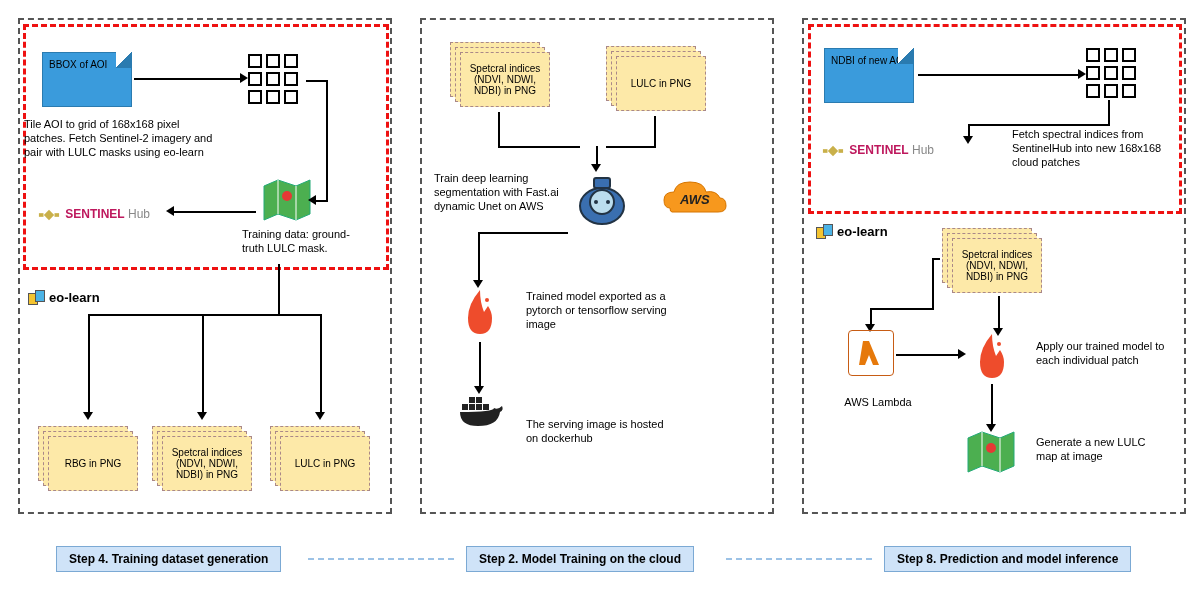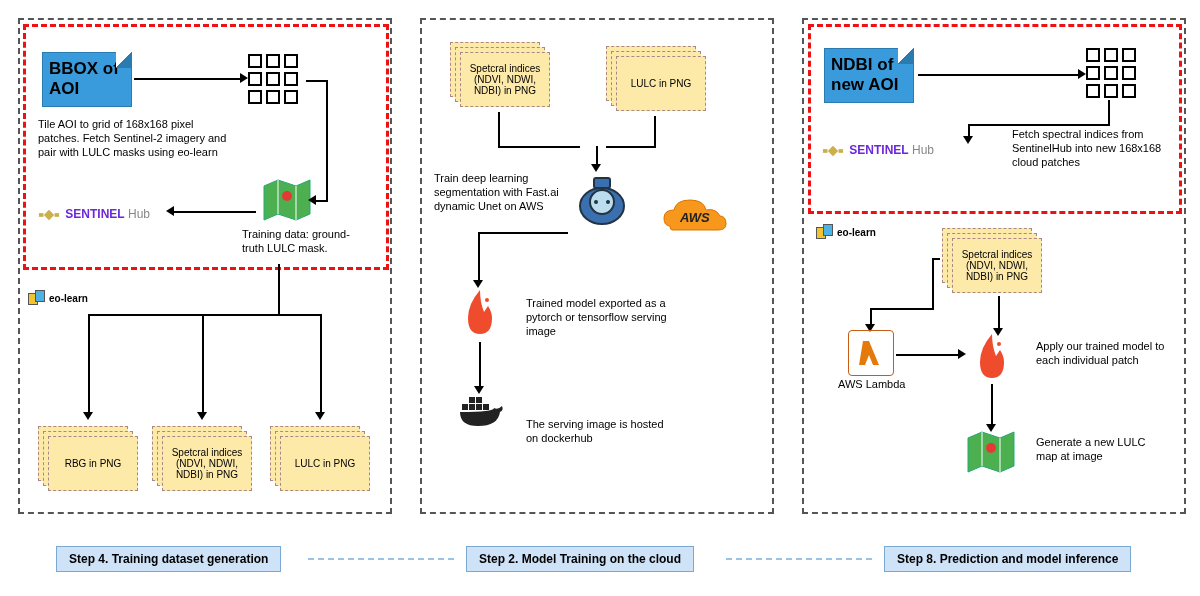--- a/index.html
+++ b/index.html
@@ -1,29 +1,29 @@
 <!DOCTYPE html>
 <html><head>
 <meta charset="utf-8">
 <style>
 body{margin:0;font-family:Arial,Helvetica,sans-serif;font-size:11px;color:#000;background:#fff;width:1200px;height:596px;position:relative}
 .panel{position:absolute;border:2px dashed #555;background:#fff}
 .redbox{position:absolute;border:3px dashed #e11;pointer-events:none}
-.note{position:absolute;width:90px;height:55px;background:#3a9bdc;border:1px solid #2a7bb0;font-size:17px;padding:6px;box-sizing:border-box;font-weight:bold}
+.note{position:absolute;width:90px;height:55px;background:#3a9bdc;border:1px solid #2a7bb0;font-size:10px;padding:6px;box-sizing:border-box;font-weight:normal}
 .note:after{content:"";position:absolute;top:-1px;right:-1px;width:16px;height:16px;background:linear-gradient(135deg,#fff 50%,#2a7bb0 50%)}
 .text{position:absolute;font-size:11px;line-height:1.25}
 .grid{position:absolute;display:grid;grid-template:repeat(3,14px)/repeat(3,14px);gap:4px}
 .grid div{border:2px solid #000}
 .map{position:absolute;width:50px;height:44px}
 .map svg{width:100%;height:100%}
 .sentinel{position:absolute;font-size:12px}
 .sentinel .sat{display:inline-block;width:22px;height:22px;vertical-align:middle;margin-right:2px}
-.sentinel b{color:#6d28d9;font-weight:bold}
+.sentinel b{color:#be185d;font-weight:bold}
 .sentinel span.h{color:#888}
-.eolearn{position:absolute;font-size:10px;font-weight:bold}
+.eolearn{position:absolute;font-size:13px;font-weight:bold}
 .eolearn .p{display:inline-block;width:18px;height:18px;vertical-align:middle;margin-right:3px;position:relative}
 .eolearn .p:before{content:"";position:absolute;left:0;top:3px;width:8px;height:10px;background:#f4c430;border:1px solid #555}
 .eolearn .p:after{content:"";position:absolute;left:7px;top:0;width:8px;height:10px;background:#4bb3e6;border:1px solid #555}
 .stack{position:absolute}
 .stack .card{position:absolute;width:90px;height:55px;border:1.5px dashed #a88;background:#fde9a8;padding:5px;box-sizing:border-box;font-size:10px;text-align:center;display:flex;align-items:center;justify-content:center}
 .stack .c1{left:0;top:0}
 .stack .c2{left:5px;top:5px}
 .stack .c3{left:10px;top:10px}
 .conn{position:absolute;background:#000}
 .arrowR{position:absolute;width:0;height:0;border-top:5px solid transparent;border-bottom:5px solid transparent;border-left:8px solid #000}
@@ -37,21 +37,21 @@
 .stepbox{position:absolute;background:#cfe3f8;border:1px solid #7ba9d4;padding:5px 12px;font-size:12px;font-weight:bold}
 .stepdash{position:absolute;border-top:2px dashed #9cc2e6}
 </style>
 </head>
 <body>
 
 <div class="panel" style="left:18px;top:18px;width:370px;height:492px"></div>
 <div class="redbox" style="left:23px;top:24px;width:360px;height:240px"></div>
 
 <div class="note" style="left:42px;top:52px"><span>BBOX of AOI</span></div>
-<div class="text" style="left:38px;top:118px;width:190px">Tile AOI to grid of 168x168 pixel patches. Fetch Sentinel-2 imagery and pair with LULC masks using eo-learn</div>
+<div class="text" style="left:24px;top:118px;width:190px">Tile AOI to grid of 168x168 pixel patches. Fetch Sentinel-2 imagery and pair with LULC masks using eo-learn</div>
 
 <div class="grid" style="left:248px;top:54px">
     <div></div>
     <div></div>
     <div></div>
     <div></div>
     <div></div>
     <div></div>
     <div></div>
     <div></div>
@@ -141,33 +141,33 @@
 <div class="arrowD" style="left:591px;top:164px"></div>
 
 <div class="text" style="left:434px;top:172px;width:130px">Train deep learning segmentation with Fast.ai dynamic Unet on AWS</div>
 <div class="diver" style="left:572px;top:168px"><svg viewBox="0 0 60 60">
       <ellipse cx="30" cy="38" rx="22" ry="18" fill="#3a6fb0" stroke="#234" stroke-width="2"></ellipse>
       <circle cx="30" cy="34" r="12" fill="#bde" stroke="#234" stroke-width="2"></circle>
       <rect x="22" y="10" width="16" height="10" fill="#3a6fb0" stroke="#234" stroke-width="2" rx="2"></rect>
       <circle cx="24" cy="34" r="2" fill="#234"></circle>
       <circle cx="36" cy="34" r="2" fill="#234"></circle>
     </svg></div>
-<div class="aws" style="left:660px;top:196px"><svg width="70" height="44" viewBox="0 0 70 44">
+<div class="aws" style="left:660px;top:178px"><svg width="70" height="44" viewBox="0 0 70 44">
       <path d="M10,30 Q4,30 4,22 Q4,14 14,14 Q16,4 30,4 Q44,4 46,14 Q56,12 60,20 Q66,20 66,28 Q66,34 58,34 L12,34 Q10,34 10,30 Z" fill="#f7981d" stroke="#d67500" stroke-width="1"></path>
     </svg><div style="position:absolute;top:14px;left:20px;font-weight:bold;font-size:13px;font-style:italic;color:#222">AWS</div></div>
 
 <div class="conn" style="left:478px;top:232px;width:90px;height:2px"></div>
 <div class="conn" style="left:478px;top:232px;width:2px;height:48px"></div>
 <div class="arrowD" style="left:473px;top:280px"></div>
 
 <div class="flame" style="left:460px;top:288px"><svg viewBox="0 0 40 50">
       <path d="M20,2 Q8,16 8,30 Q8,46 20,46 Q32,46 32,30 Q32,24 28,18 L24,24 Q20,14 20,2 Z" fill="#ee4c2c"></path>
       <circle cx="27" cy="12" r="2" fill="#ee4c2c"></circle>
     </svg></div>
-<div class="text" style="left:526px;top:297px;width:150px">Trained model exported as a pytorch or tensorflow serving image</div>
+<div class="text" style="left:526px;top:290px;width:150px">Trained model exported as a pytorch or tensorflow serving image</div>
 
 <div class="conn" style="left:479px;top:342px;width:2px;height:44px"></div>
 <div class="arrowD" style="left:474px;top:386px"></div>
 
 <div class="docker" style="left:458px;top:392px"><svg viewBox="0 0 46 40">
       <rect x="4" y="12" width="6" height="6" fill="#222"></rect>
       <rect x="11" y="12" width="6" height="6" fill="#222"></rect>
       <rect x="18" y="12" width="6" height="6" fill="#222"></rect>
       <rect x="11" y="5" width="6" height="6" fill="#222"></rect>
       <rect x="18" y="5" width="6" height="6" fill="#222"></rect>
@@ -223,21 +223,21 @@
 <div class="conn" style="left:932px;top:258px;width:2px;height:50px"></div>
 <div class="conn" style="left:870px;top:308px;width:64px;height:2px"></div>
 <div class="conn" style="left:870px;top:308px;width:2px;height:18px"></div>
 <div class="arrowD" style="left:865px;top:324px"></div>
 
 <div class="lambda" style="left:848px;top:330px">
     <svg width="28" height="28" viewBox="0 0 28 28">
       <path d="M6,2 L12,2 L22,26 L16,26 L12,16 L8,26 L2,26 Z" fill="#e6790b"></path>
     </svg>
   </div>
-<div class="text" style="left:838px;top:378px;width:80px;text-align:left">AWS Lambda</div>
+<div class="text" style="left:838px;top:396px;width:80px;text-align:center">AWS Lambda</div>
 
 <div class="conn" style="left:998px;top:296px;width:2px;height:34px"></div>
 <div class="arrowD" style="left:993px;top:328px"></div>
 <div class="conn" style="left:896px;top:354px;width:62px;height:2px"></div>
 <div class="arrowR" style="left:958px;top:349px"></div>
 
 <div class="flame" style="left:972px;top:332px"><svg viewBox="0 0 40 50">
       <path d="M20,2 Q8,16 8,30 Q8,46 20,46 Q32,46 32,30 Q32,24 28,18 L24,24 Q20,14 20,2 Z" fill="#ee4c2c"></path>
       <circle cx="27" cy="12" r="2" fill="#ee4c2c"></circle>
     </svg></div>

